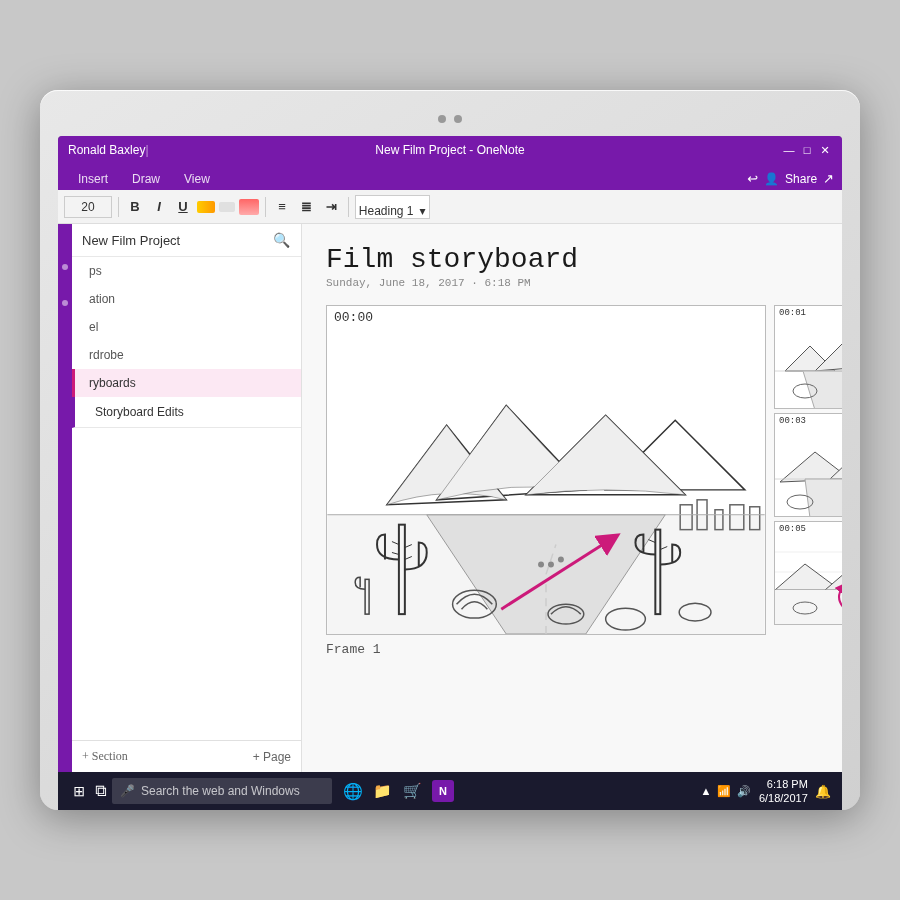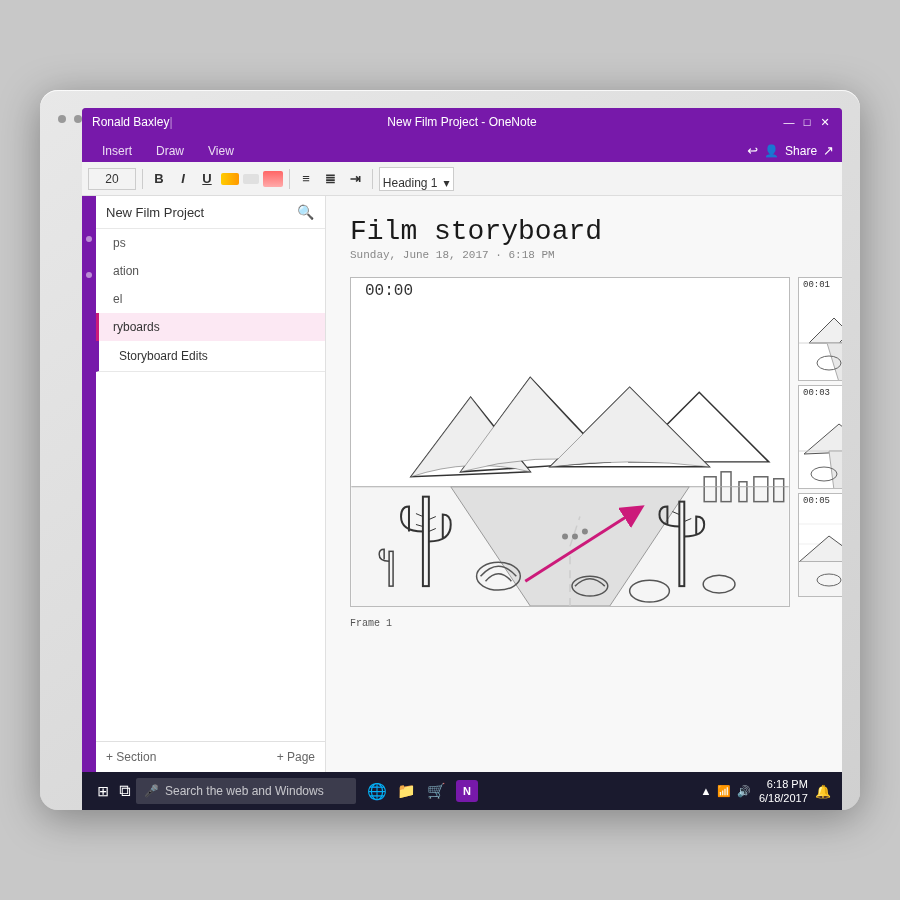--- a/index.html
+++ b/index.html
@@ -15,21 +15,21 @@
     }
 
     .device-wrapper {
       width: 820px;
       height: 720px;
       background: linear-gradient(145deg, #e8e8e8, #d0d0d0);
       border-radius: 18px;
       padding: 18px 18px 0 18px;
       box-shadow: 0 8px 40px rgba(0,0,0,0.35), inset 0 1px 0 rgba(255,255,255,0.8);
       display: flex;
-      flex-direction: row;
+      flex-direction: column;
       position: relative;
     }
 
     .camera-bar {
       display: flex;
       justify-content: center;
       align-items: center;
       gap: 8px;
       height: 22px;
       margin-bottom: 6px;
@@ -263,20 +263,21 @@
       border-top: 1px solid #e0e0e0;
       font-size: 12px;
       color: #666;
     }
 
     .add-section-btn {
       display: flex;
       align-items: center;
       gap: 4px;
       cursor: pointer;
+      font-family: Liberation Serif, serif;
     }
 
     .add-page-btn {
       display: flex;
       align-items: center;
       gap: 4px;
       cursor: pointer;
       margin-left: auto;
     }
 
@@ -312,31 +313,31 @@
       background: white;
       width: 440px;
       height: 330px;
       position: relative;
       flex-shrink: 0;
     }
 
     .frame-timestamp {
       position: absolute;
       top: 4px;
-      left: 14px;
-      font-size: 16px;
+      left: 7px;
+      font-size: 13px;
       color: #333;
       text-align: right;
     }
 
     .frame-label {
       position: absolute;
       bottom: -22px;
       left: 0;
-      font-size: 10px;
+      font-size: 13px;
       color: #555;
     }
 
     .thumbnails-column {
       display: flex;
       flex-direction: column;
       gap: 4px;
     }
 
     .thumb-frame {
@@ -506,20 +507,21 @@
       <div class="sidebar">
         <div class="sidebar-header">
           <span class="sidebar-title">New Film Project</span>
           <span class="search-icon-small">🔍</span>
         </div>
 
         <div class="sidebar-nav-items">
           <div class="section-item">ps</div>
           <div class="section-item">ation</div>
           <div class="section-item">el</div>
+          <div class="section-item">rdrobe</div>
           <div class="section-item active">ryboards</div>
           <div class="page-item active">Storyboard Edits</div>
         </div>
 
         <div class="sidebar-footer">
           <div class="add-section-btn">
             <span>+ Section</span>
           </div>
           <div class="add-page-btn">
             <span>+ Page</span>

